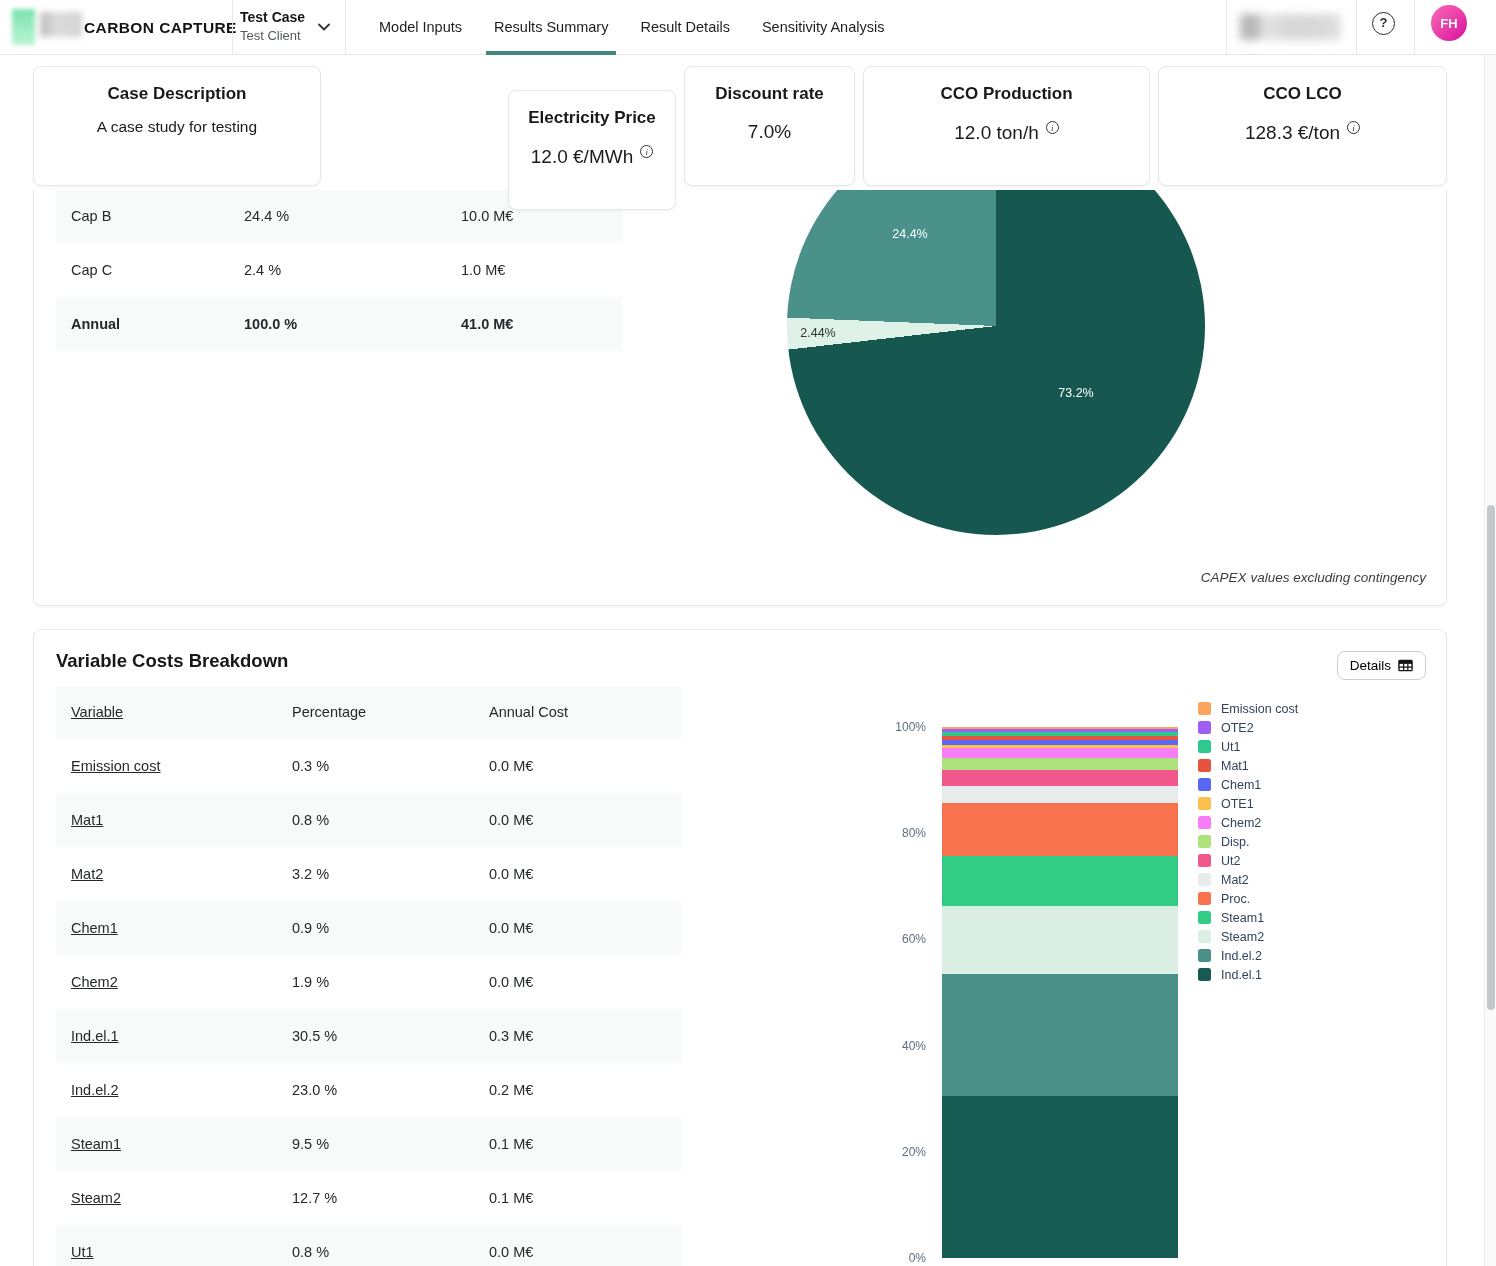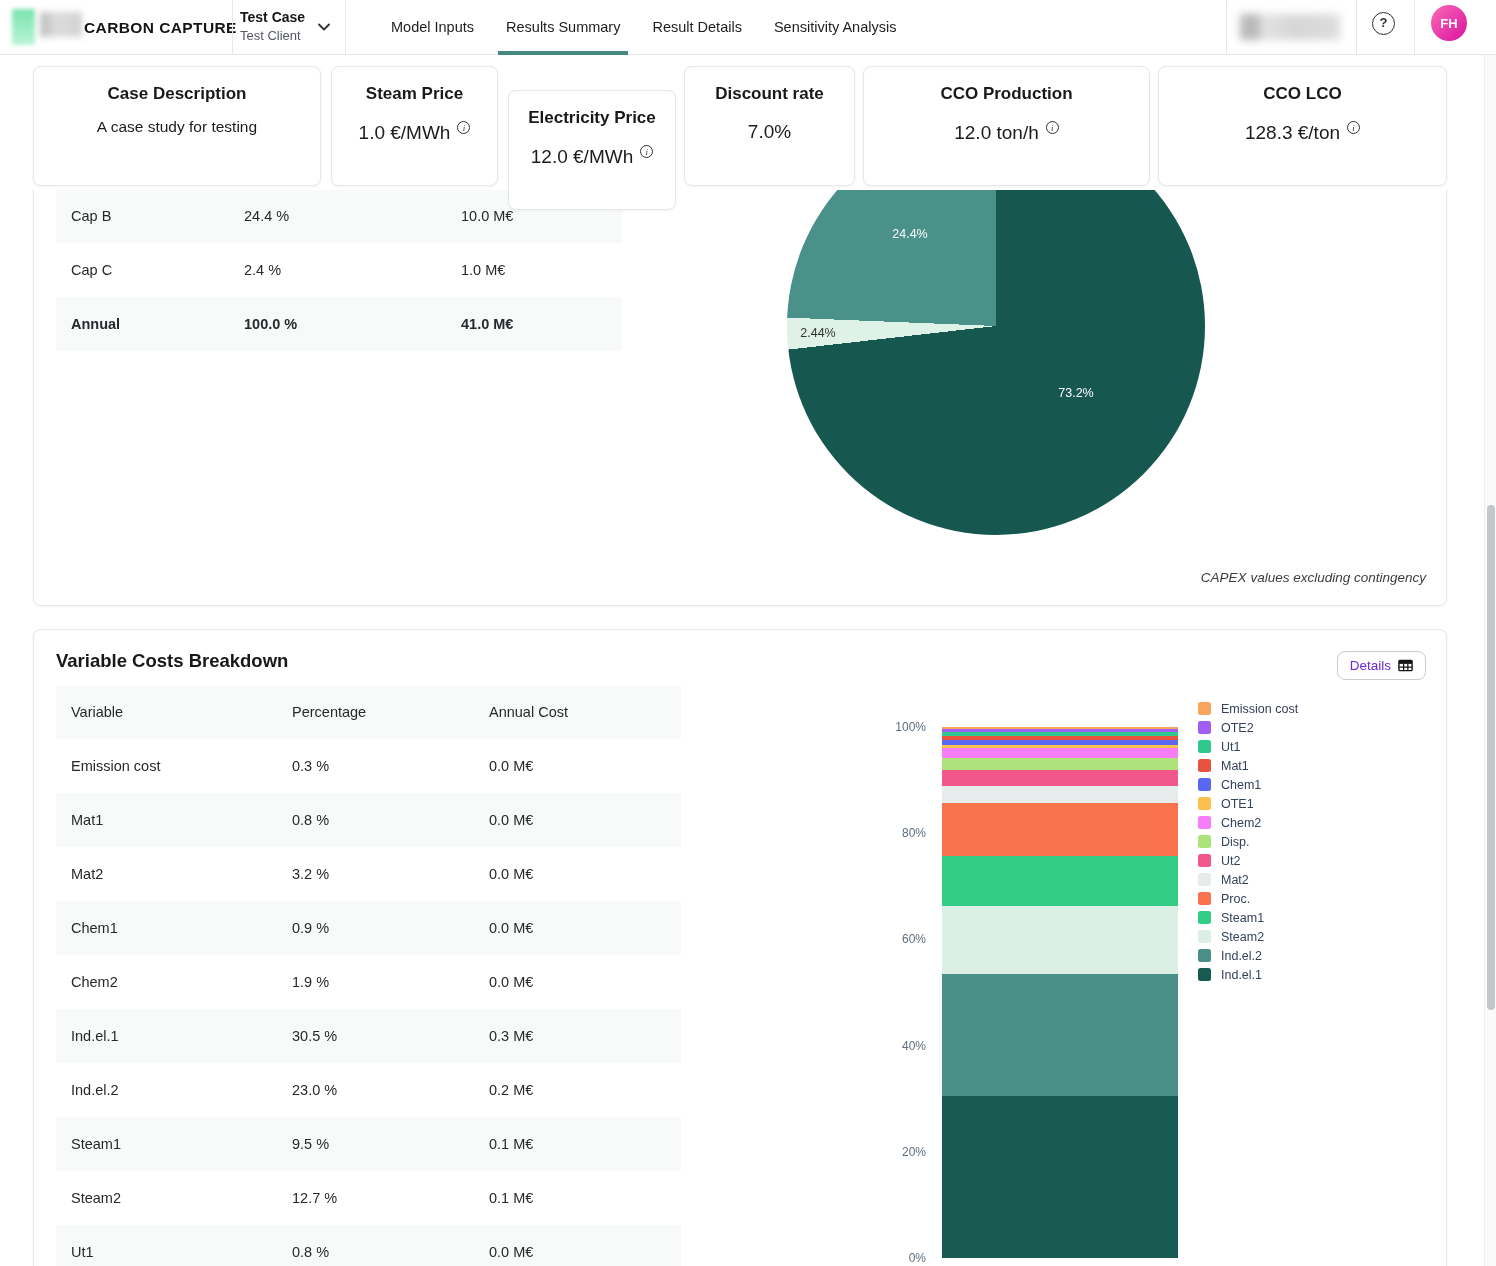--- a/index.html
+++ b/index.html
@@ -13,21 +13,21 @@
   .logo-green { position:absolute; left:12px; top:9px; width:23px; height:36px;
     background:linear-gradient(#7ce3ae,#b9f5d6); filter:blur(2px); }
   .logo-gray { position:absolute; left:40px; top:12px; width:42px; height:25px;
     background:linear-gradient(90deg,#bdbdbd,#dcdcdc 40%,#d2d2d2); filter:blur(3px); }
   .brand-text { position:absolute; left:84px; top:0; height:55px; line-height:55px;
     font-size:15.5px; font-weight:700; letter-spacing:.4px; color:#131416; }
   .case-selector { position:absolute; left:240px; top:9px; cursor:pointer; }
   .case-name { font-size:14px; font-weight:700; color:#141517; }
   .client-name { font-size:13px; color:#55595e; margin-top:3px; }
   .chevron { position:absolute; left:316px; top:19px; }
-  #tabs { position:absolute; left:379px; top:0; height:55px; display:flex; gap:32px;margin-left:12px; }
+  #tabs { position:absolute; left:379px; top:0; height:55px; display:flex; gap:32px; }
   .tab { position:relative; height:55px; line-height:55px; font-size:14.5px; color:#1c1e20; cursor:pointer; }
   .tab.active::after { content:""; position:absolute; left:-8px; right:-8px; bottom:0; height:4px; }
   .nav-blur { position:absolute; left:1240px; top:14px; width:100px; height:26px;
     background:linear-gradient(90deg,#b9b9b9 0 18%,#e3e3e3 22%,#d6d6d6 55%,#dddddd); filter:blur(4px); }
   .help-btn { position:absolute; left:1372px; top:12px; width:23px; height:23px; border:1.6px solid #2c2e30;
     border-radius:50%; text-align:center; line-height:20px; font-size:13px; font-weight:700; color:#2c2e30; cursor:pointer; }
   .avatar { position:absolute; left:1431px; top:5px; width:36px; height:36px; border-radius:50%;
     color:#fff; font-size:13px; font-weight:700; display:flex; align-items:center; justify-content:center; cursor:pointer; }
 
   
@@ -68,26 +68,26 @@
   .pie-label.dark  { color:#333; }
   .pl-0 { left:289px; top:276px; }
   .pl-1 { left:31px;  top:216px; }
   .pl-2 { left:123px; top:117px; }
   #capex-caption { position:absolute; right:20px; top:509px; font-size:13.5px; font-style:italic; color:#3a3d40; }
 
   
   #varcost-title { position:absolute; left:22px; top:20px; font-size:18.5px; font-weight:700; color:#17181a;text-align:right; }
   #details-btn { position:absolute; right:20px; top:21px; height:29px; padding:0 12px; background:#fff;
     border:1px solid #c9ced4; border-radius:8px; display:flex; align-items:center; gap:7px;
-    font-size:13.5px; color:#6d28d9; cursor:pointer; font-family:inherit; }
+    font-size:13.5px; color:#000000; cursor:pointer; font-family:inherit; }
   #varcost-table { position:absolute; left:22px; top:56px; width:625px; }
   #varcost-table .thead { position:relative; height:53px; background:#f8f9f9; font-size:14.5px; color:#26292c; }
   #varcost-table .thead span, #varcost-table .trow span { position:absolute; line-height:54px; }
   #varcost-table .thead span { line-height:53px; }
-  #varcost-table .c1 { left:15px; } #varcost-table .c2 { left:236px;text-align:right; } #varcost-table .c3 { left:433px; }
+  #varcost-table .c1 { left:15px;text-decoration:underline; } #varcost-table .c2 { left:236px;text-align:right; } #varcost-table .c3 { left:433px; }
 
   
   #stacked-bar { position:absolute; left:908px; top:97px; width:236px; height:531px;
     display:flex; flex-direction:column; }
   .bar-seg { width:100%; }
   #y-axis { position:absolute; left:830px; top:97px; width:68px; height:531px; }
   .ytick { position:absolute; right:6px; transform:translateY(-50%); font-size:12px; color:#5d6d7e; }
   #legend { position:absolute; left:1164px; top:69px; }
   .legend-item { display:flex; align-items:center; gap:10px; height:19px; }
   .legend-swatch { width:13px; height:13px; border-radius:2.5px; flex:none; }
@@ -283,24 +283,20 @@
         <span class="legend-swatch" style="background: rgb(23, 90, 82);"></span>
         <span class="legend-label">Ind.el.1</span>
       </div>
     </div>
 </div>
 
 <div id="kpi-strip">
     <div class="kpi-card kpi-0">
       <div class="kpi-title">Case Description</div>
       <div class="kpi-value kpi-desc"><span>A case study for testing</span></div>
-    </div>
-    <div class="kpi-card kpi-1">
-      <div class="kpi-title">Steam Price</div>
-      <div class="kpi-value"><span>1.0 €/MWh</span><span class="info-icon">i</span></div>
     </div>
     <div class="kpi-card kpi-2">
       <div class="kpi-title">Electricity Price</div>
       <div class="kpi-value"><span>12.0 €/MWh</span><span class="info-icon">i</span></div>
     </div>
     <div class="kpi-card kpi-3">
       <div class="kpi-title">Discount rate</div>
       <div class="kpi-value"><span>7.0%</span></div>
     </div>
     <div class="kpi-card kpi-4">

